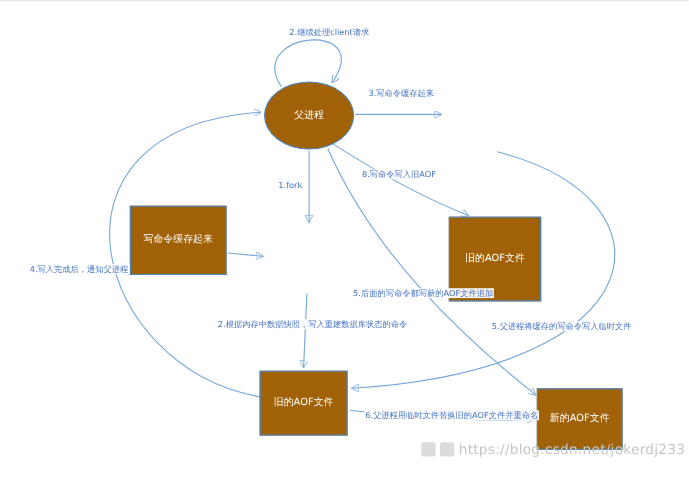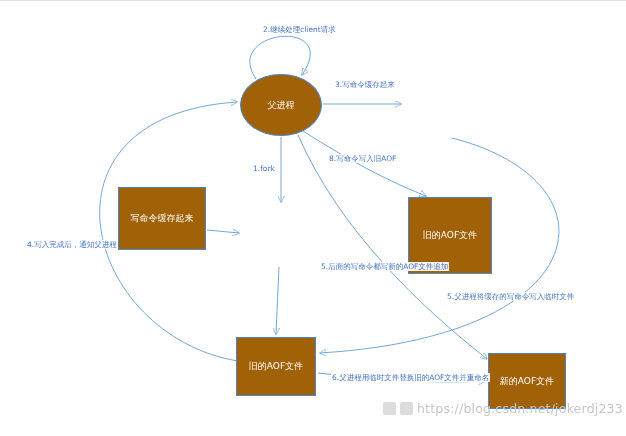--- a/index.html
+++ b/index.html
@@ -116,20 +116,21 @@
   <div class="edge-label" style="left:334px; top:79px;">3.写命令缓存起来</div>
 
   <div class="edge-label" style="left:328px; top:153px;">8.写命令写入旧AOF</div>
 
   <div class="edge-label" style="left:252px; top:163px;">1.fork</div>
 
   <div class="edge-label" style="left:320px; top:261px;">5.后面的写命令都写新的AOF文件追加</div>
 
   <div class="edge-label" style="left:26px; top:239px;">4.写入完成后，通知父进程</div>
 
+  <div class="edge-label" style="left:197px; top:289px;">2.根据内存中数据快照，写入重建数据库状态的命令</div>
 
   <div class="edge-label" style="left:446px; top:291px;">5.父进程将缓存的写命令写入临时文件</div>
 
   <div class="edge-label" style="left:331px; top:372px;">6.父进程用临时文件替换旧的AOF文件并重命名</div>
 
   <div class="watermark">
     <span class="wm-icon"></span>
     <span class="wm-icon"></span>
     <span>https://blog.csdn.net/jokerdj233</span>
   </div>

